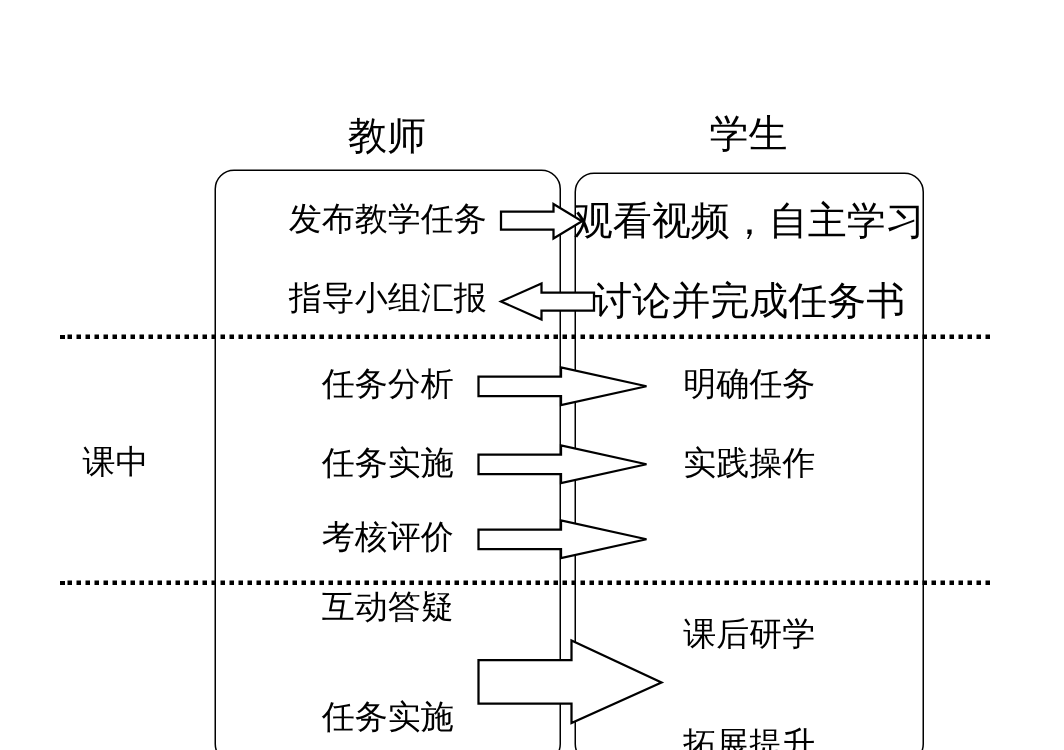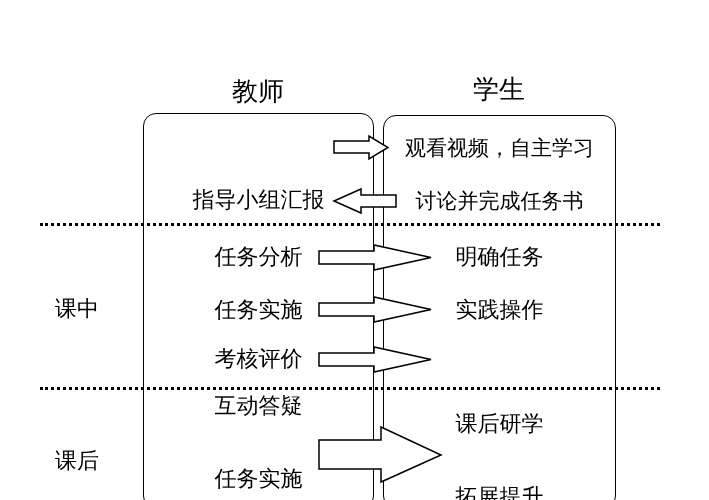--- a/index.html
+++ b/index.html
@@ -72,21 +72,21 @@
   .cell {
     position: absolute;
     font-size: 22px;
     line-height: 26px;
     color: #000;
     white-space: nowrap;
     text-align: center;
   }
   .cell.teacher { left: 143px; width: 231px; }
   .cell.student { left: 383px; width: 233px; }
-  .cell.student.wide { left: 378px; width: 243px; font-size: 21px; }
+  .cell.student.wide { left: 378px; width: 243px; font-size: 26px; }
 
   .arrow-layer {
     position: absolute;
     left: 0; top: 0;
     width: 709px;
     height: 500px;
     pointer-events: none;
   }
   .arrow-layer polygon {
     fill: #ffffff;
@@ -100,25 +100,25 @@
 
 <div id="canvas">
 
   <div class="col-title" id="title-teacher">教师</div>
   <div class="col-title" id="title-student">学生</div>
 
   <div class="lane-box" id="box-teacher"></div>
   <div class="lane-box" id="box-student"></div>
 
   <div class="stage-label" id="stage-mid">课中</div>
-  <div class="stage-label" id="stage-post">课后</div>
 
   <div class="dotted-div" id="divider-1"></div>
   <div class="dotted-div" id="divider-2"></div>
 
+  <div class="cell teacher" style="top:86px">发布教学任务</div>
   <div class="cell student wide" style="top:87px">观看视频，自主学习</div>
 
   <div class="cell teacher" style="top:139px">指导小组汇报</div>
   <div class="cell student wide" style="top:140px">讨论并完成任务书</div>
 
   <div class="cell teacher" style="top:196px">任务分析</div>
   <div class="cell student" style="top:196px">明确任务</div>
 
   <div class="cell teacher" style="top:249px">任务实施</div>
   <div class="cell student" style="top:249px">实践操作</div>

